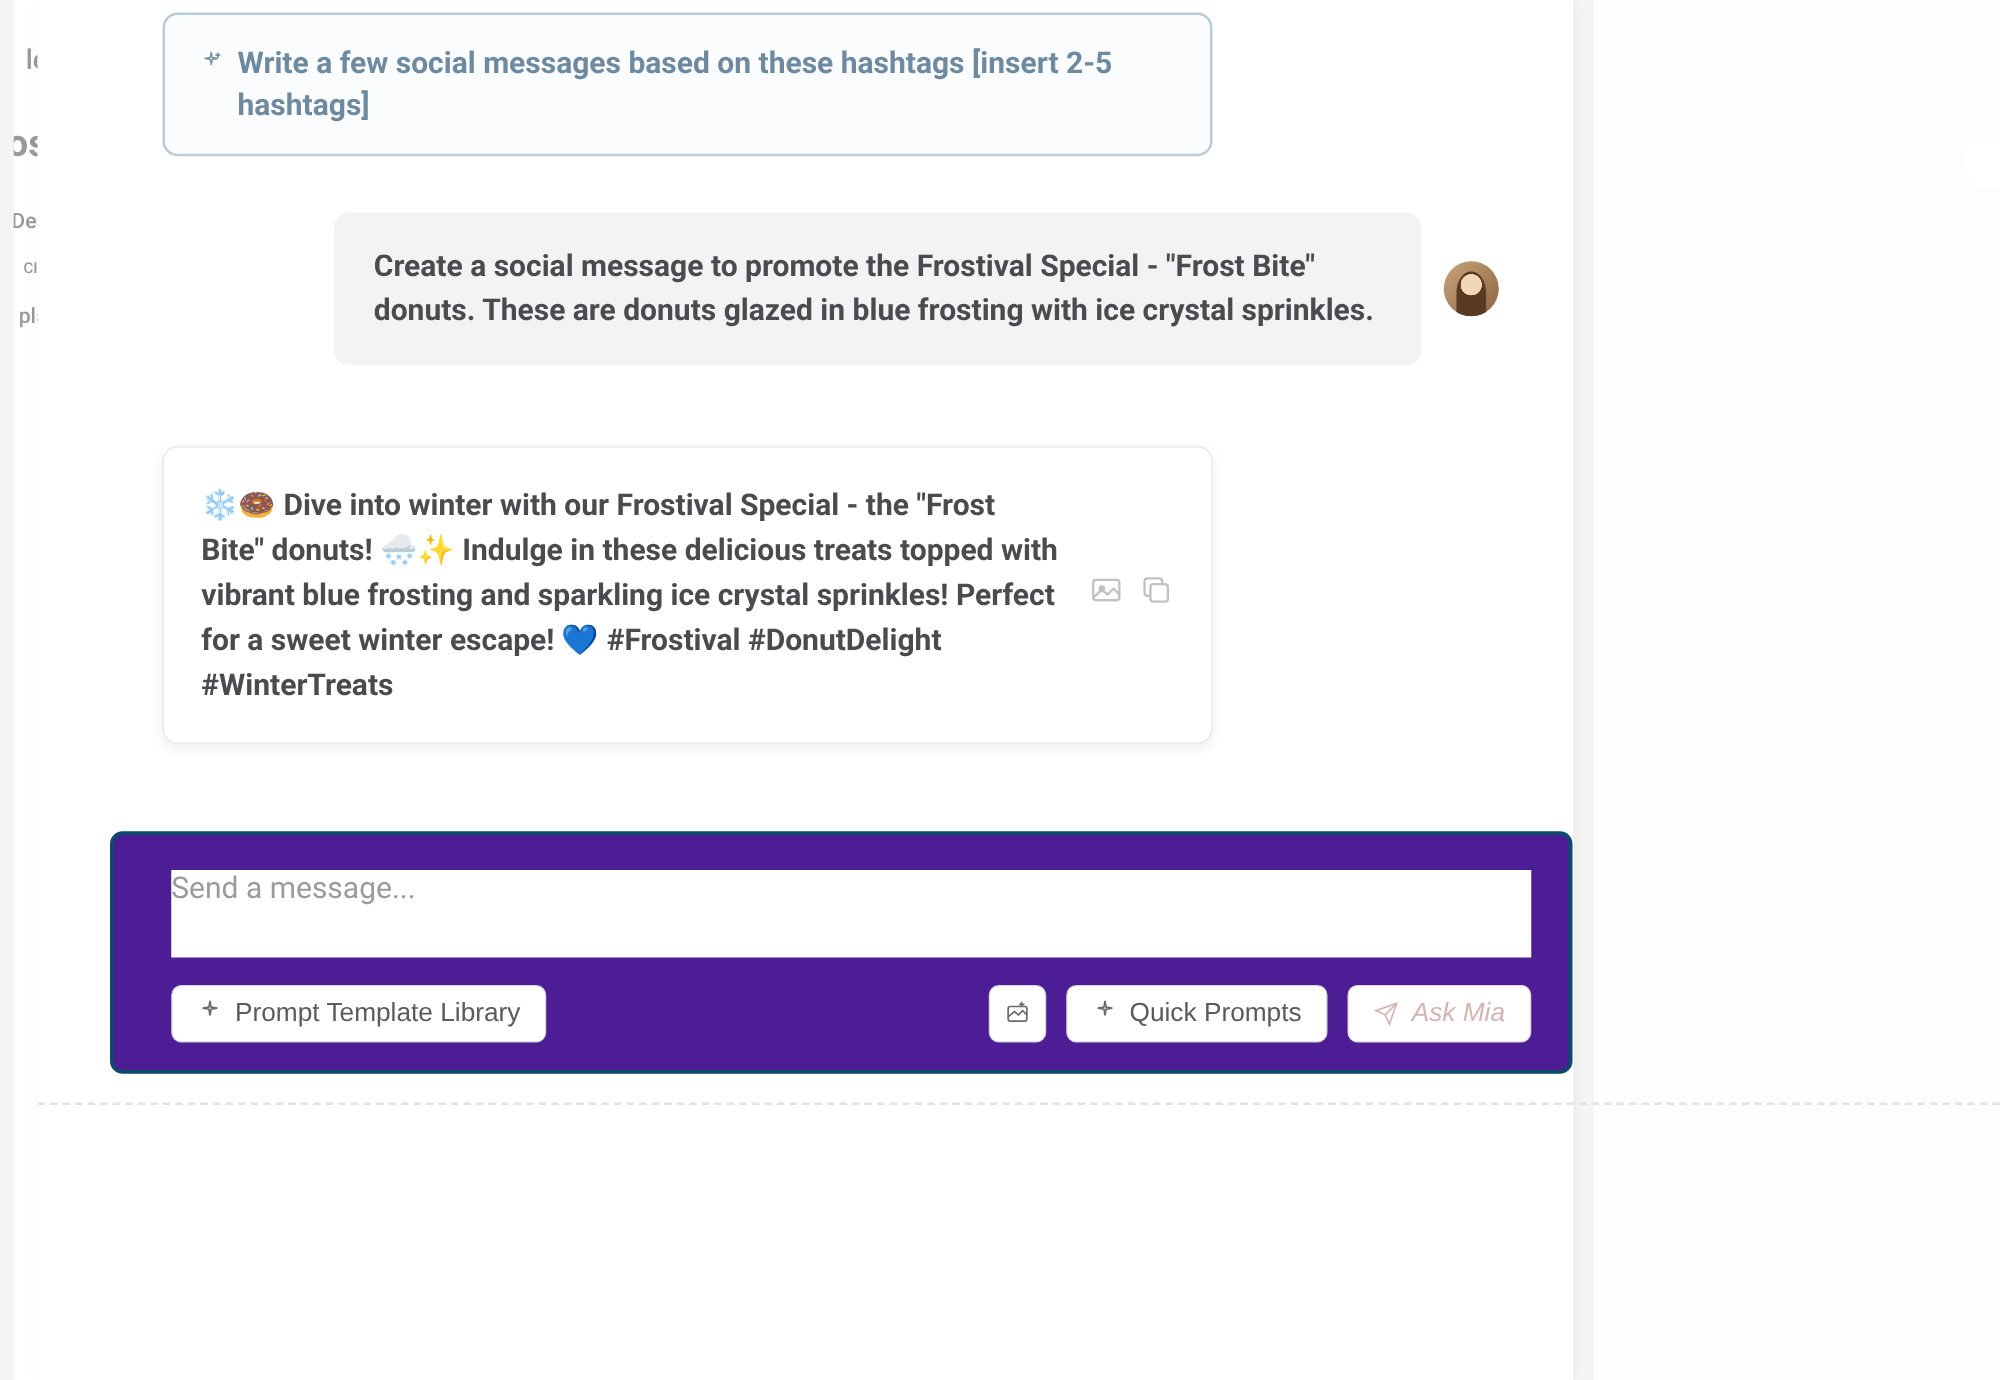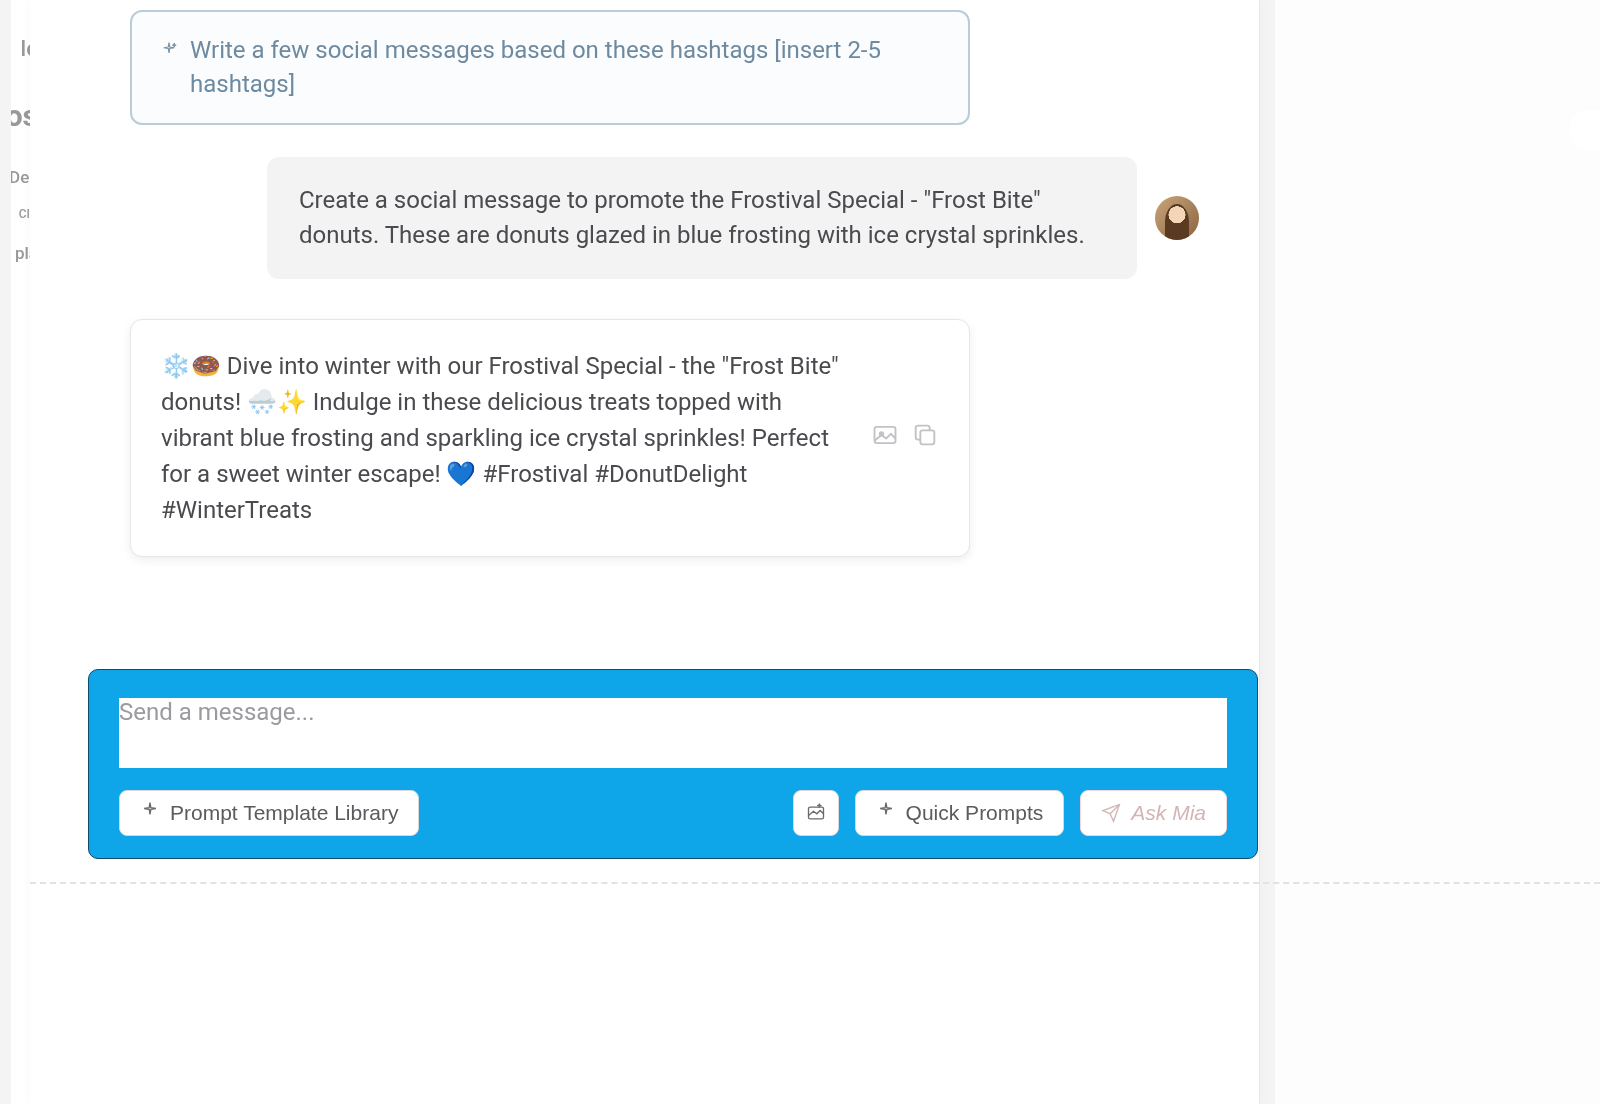--- a/index.html
+++ b/index.html
@@ -47,21 +47,22 @@
       min-height: 1104px;
       background: #fff;
       border-right: 1px solid #e8e8ea;
       box-shadow: 0 0 12px rgba(0,0,0,0.03);
     }
     
     .chat-area {
       padding: 10px 60px 0 100px;
       display: flex;
       flex-direction: column;
-      gap: 20px;
+      gap: 33px;
+      font-weight: bold;
     }
     
     
     .suggestion-card {
       margin-left: 0;
       width: 840px;
       background: #fafcfd;
       border: 2px solid #b8cdd8;
       border-radius: 12px;
       padding: 22px 28px;
@@ -114,21 +115,21 @@
     .ai-card {
       width: 840px;
       background: #fff;
       border: 1px solid #e6e6e9;
       border-radius: 12px;
       padding: 28px 30px;
       box-shadow: 0 3px 10px rgba(0,0,0,0.07);
       display: flex;
       gap: 20px;
       align-items: center;
-      margin-top: 20px;
+      margin-top: 32px;
     }
     .ai-text {
       flex: 1;
       color: #4a4a4f;
       font-size: 24px;
       line-height: 1.5;
     }
     .ai-actions {
       display: flex;
       gap: 12px;
@@ -140,24 +141,24 @@
     
     
     .composer {
       position: absolute;
       left: 58px;
       right: 30px;
       bottom: 245px;
       transform: translateY(0);
     }
     .composer-box {
-      border: 1px solid #0c4a6e;
+      border: 3px solid #0c4a6e;
       border-radius: 10px;
-      background: #0ea5e9;
-      padding: 28px 30px 22px 30px;
+      background: #4c1d95;
+      padding: 28px 30px 22px 46px;
       width: 1170px;
     }
     .composer-input {
       width: 100%;
       border: none;
       outline: none;
       font-size: 24px;
       color: #4a4a4f;
       font-family: inherit;
       resize: none;

